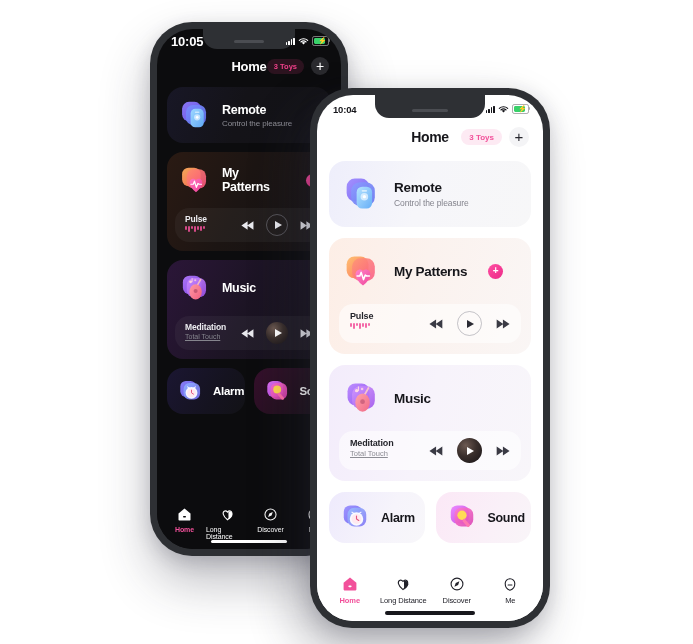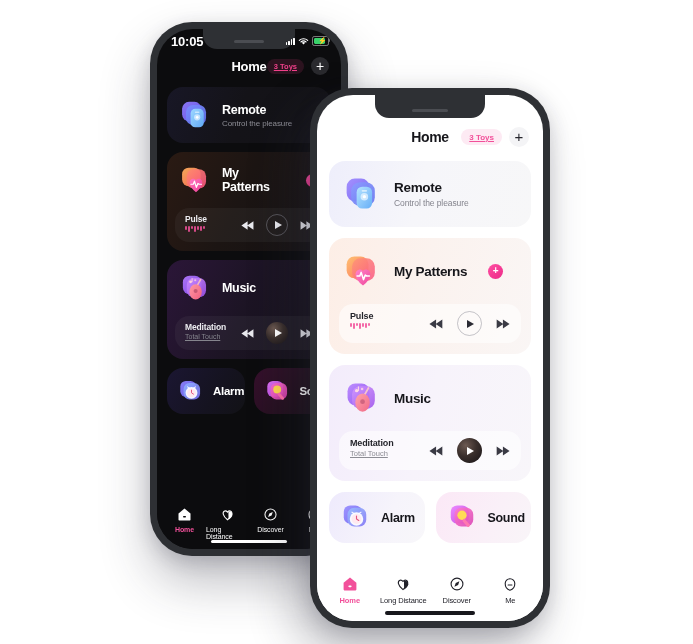--- a/index.html
+++ b/index.html
@@ -76,21 +76,21 @@
 
   
   .hdr{position:relative;display:flex;align-items:center;justify-content:center;box-sizing:border-box;}
   .back .hdr{height:34px;padding:0 12px;margin-top:20px;}
   .front .hdr{height:38px;padding:0 14px;margin-top:23px;}
   .hdr-title{font-weight:700;letter-spacing:-.3px;}
   .back .hdr-title{font-size:13px;color:#fff;}
   .front .hdr-title{font-size:14px;color:#16161b;}
   .hdr-right{position:absolute;right:12px;display:flex;align-items:center;gap:7px;}
   .front .hdr-right{right:14px;}
-  .toys{border-radius:10px;font-weight:700;white-space:nowrap;text-decoration:underline;}
+  .toys{border-radius:10px;font-weight:700;white-space:nowrap;}
   .back .toys{font-size:7.5px;padding:3px 7px;color:#f0408a;background:rgba(240,64,138,.14);}
   .front .toys{font-size:8px;padding:3.5px 8px;color:#f2509a;background:#fdeaf3;}
   .plus{border-radius:50%;display:flex;align-items:center;justify-content:center;font-weight:400;}
   .back .plus{width:18px;height:18px;background:#2a2a2e;color:#fff;font-size:14px;line-height:0;}
   .front .plus{width:20px;height:20px;background:#f4f4f6;color:#25252c;font-size:15px;line-height:0;}
 
   
   .content{box-sizing:border-box;}
   .back .content{padding:4px 10px 0 10px;}
   .front .content{padding:5px 12px 0 12px;}
@@ -452,20 +452,41 @@
     </div>
   </div>
 
   <div class="phone front">
     <div class="screen light">
 
       <div class="notch">
           <div class="speaker"></div>
         </div>
 
+      <div class="statusbar">
+        <div class="clock">10:04</div>
+        <div class="status-icons">
+          <span class="bars">
+              <i></i>
+              <i></i>
+              <i></i>
+              <i></i>
+            </span>
+          <svg width="11" height="9" viewBox="0 0 11 9">
+            <path d="M5.5 7.6 L7.2 5.7 A2.6 2.6 0 0 0 3.8 5.7 Z" fill="#15151a"></path>
+            <path d="M1.3 3.4 A6.2 6.2 0 0 1 9.7 3.4" stroke="#15151a" stroke-width="1.1" fill="none" stroke-linecap="round"></path>
+            <path d="M2.9 5.0 A4 4 0 0 1 8.1 5.0" stroke="#15151a" stroke-width="1.1" fill="none" stroke-linecap="round"></path>
+          </svg>
+          <span class="batt">
+              <span class="lvl"></span>
+              <span class="bolt">⚡</span>
+              <span class="tip"></span>
+            </span>
+        </div>
+      </div>
 
       <div class="hdr">
         <div class="hdr-title">Home</div>
         <div class="hdr-right">
           <div class="toys">3 Toys</div>
           <div class="plus">+</div>
         </div>
       </div>
 
       <div class="content">

